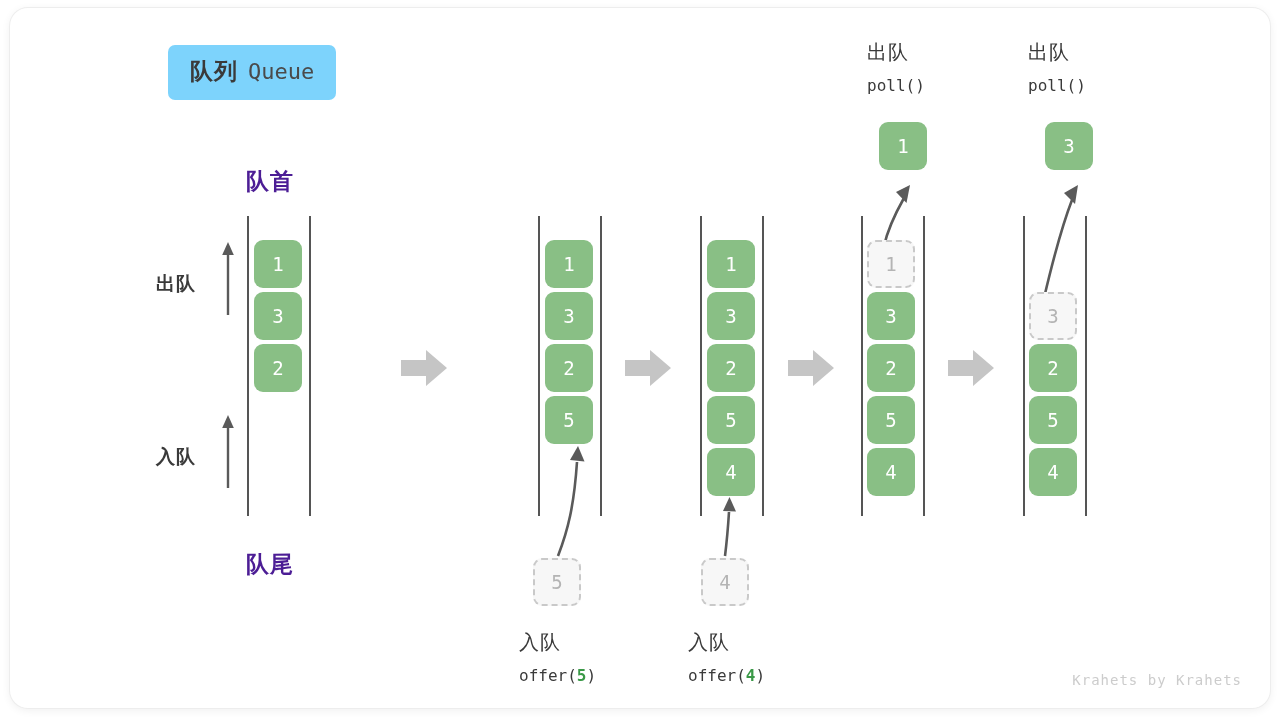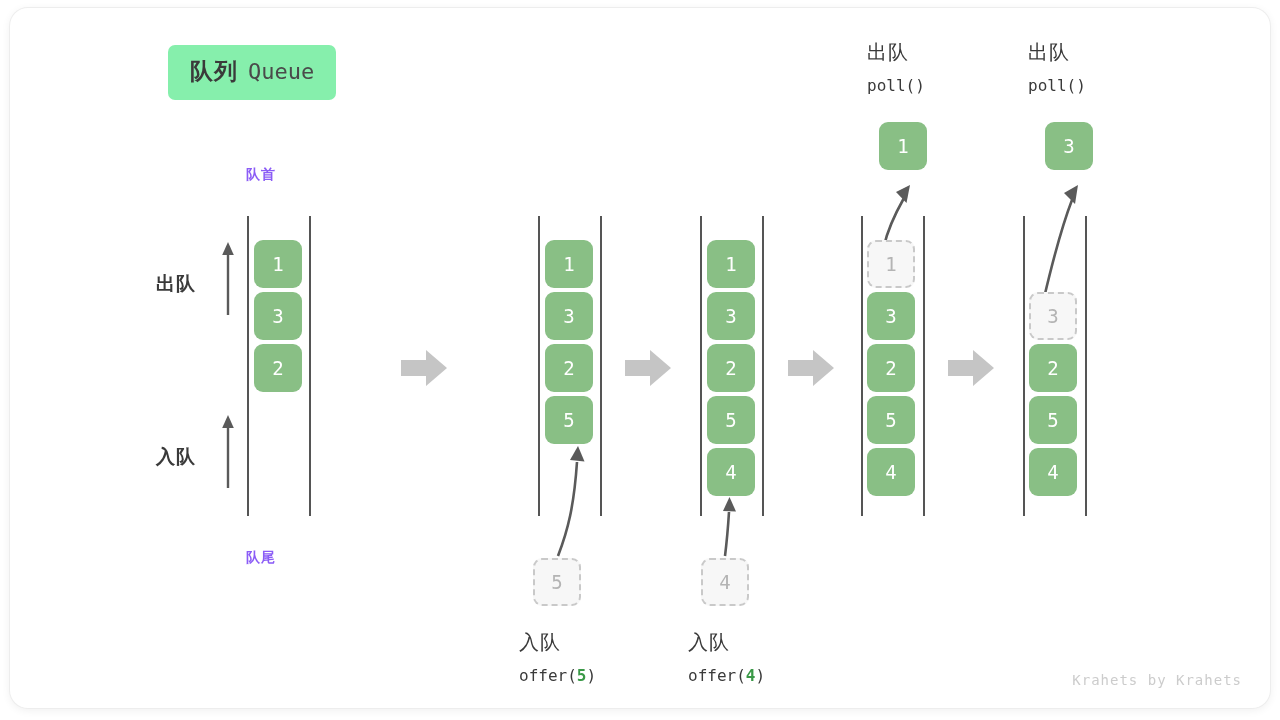--- a/index.html
+++ b/index.html
@@ -26,44 +26,44 @@
     box-shadow: 0 0 0 1px #ededed, 0 2px 10px rgba(0,0,0,0.07);
     overflow: hidden;
   }
 
   
   #title-badge {
     position: absolute;
     left: 158px;
     top: 37px;
     padding: 11px 22px 13px 22px;
-    background: #86efac;
+    background: #7dd3fc;
     border-radius: 7px;
     white-space: nowrap;
   }
   #title-badge .cn {
     font-size: 23px;
     font-weight: bold;
     color: #3a3a3a;
     letter-spacing: 1px;
   }
   #title-badge .en {
     font-size: 22px;
     color: #4a4a4a;
     font-family: "DejaVu Sans Mono", "Liberation Mono", monospace;
     margin-left: 10px;
   }
 
   
   .abs { position: absolute; white-space: nowrap; }
 
   .head-label, .tail-label {
-    font-size: 14px;
+    font-size: 23px;
     font-weight: bold;
-    color: #8b5cf6;
+    color: #4c1d95;
     letter-spacing: 1px;
   }
   .side-label {
     font-size: 19px;
     font-weight: bold;
     color: #3a3a3a;
     letter-spacing: 1px;
   }
 
   

